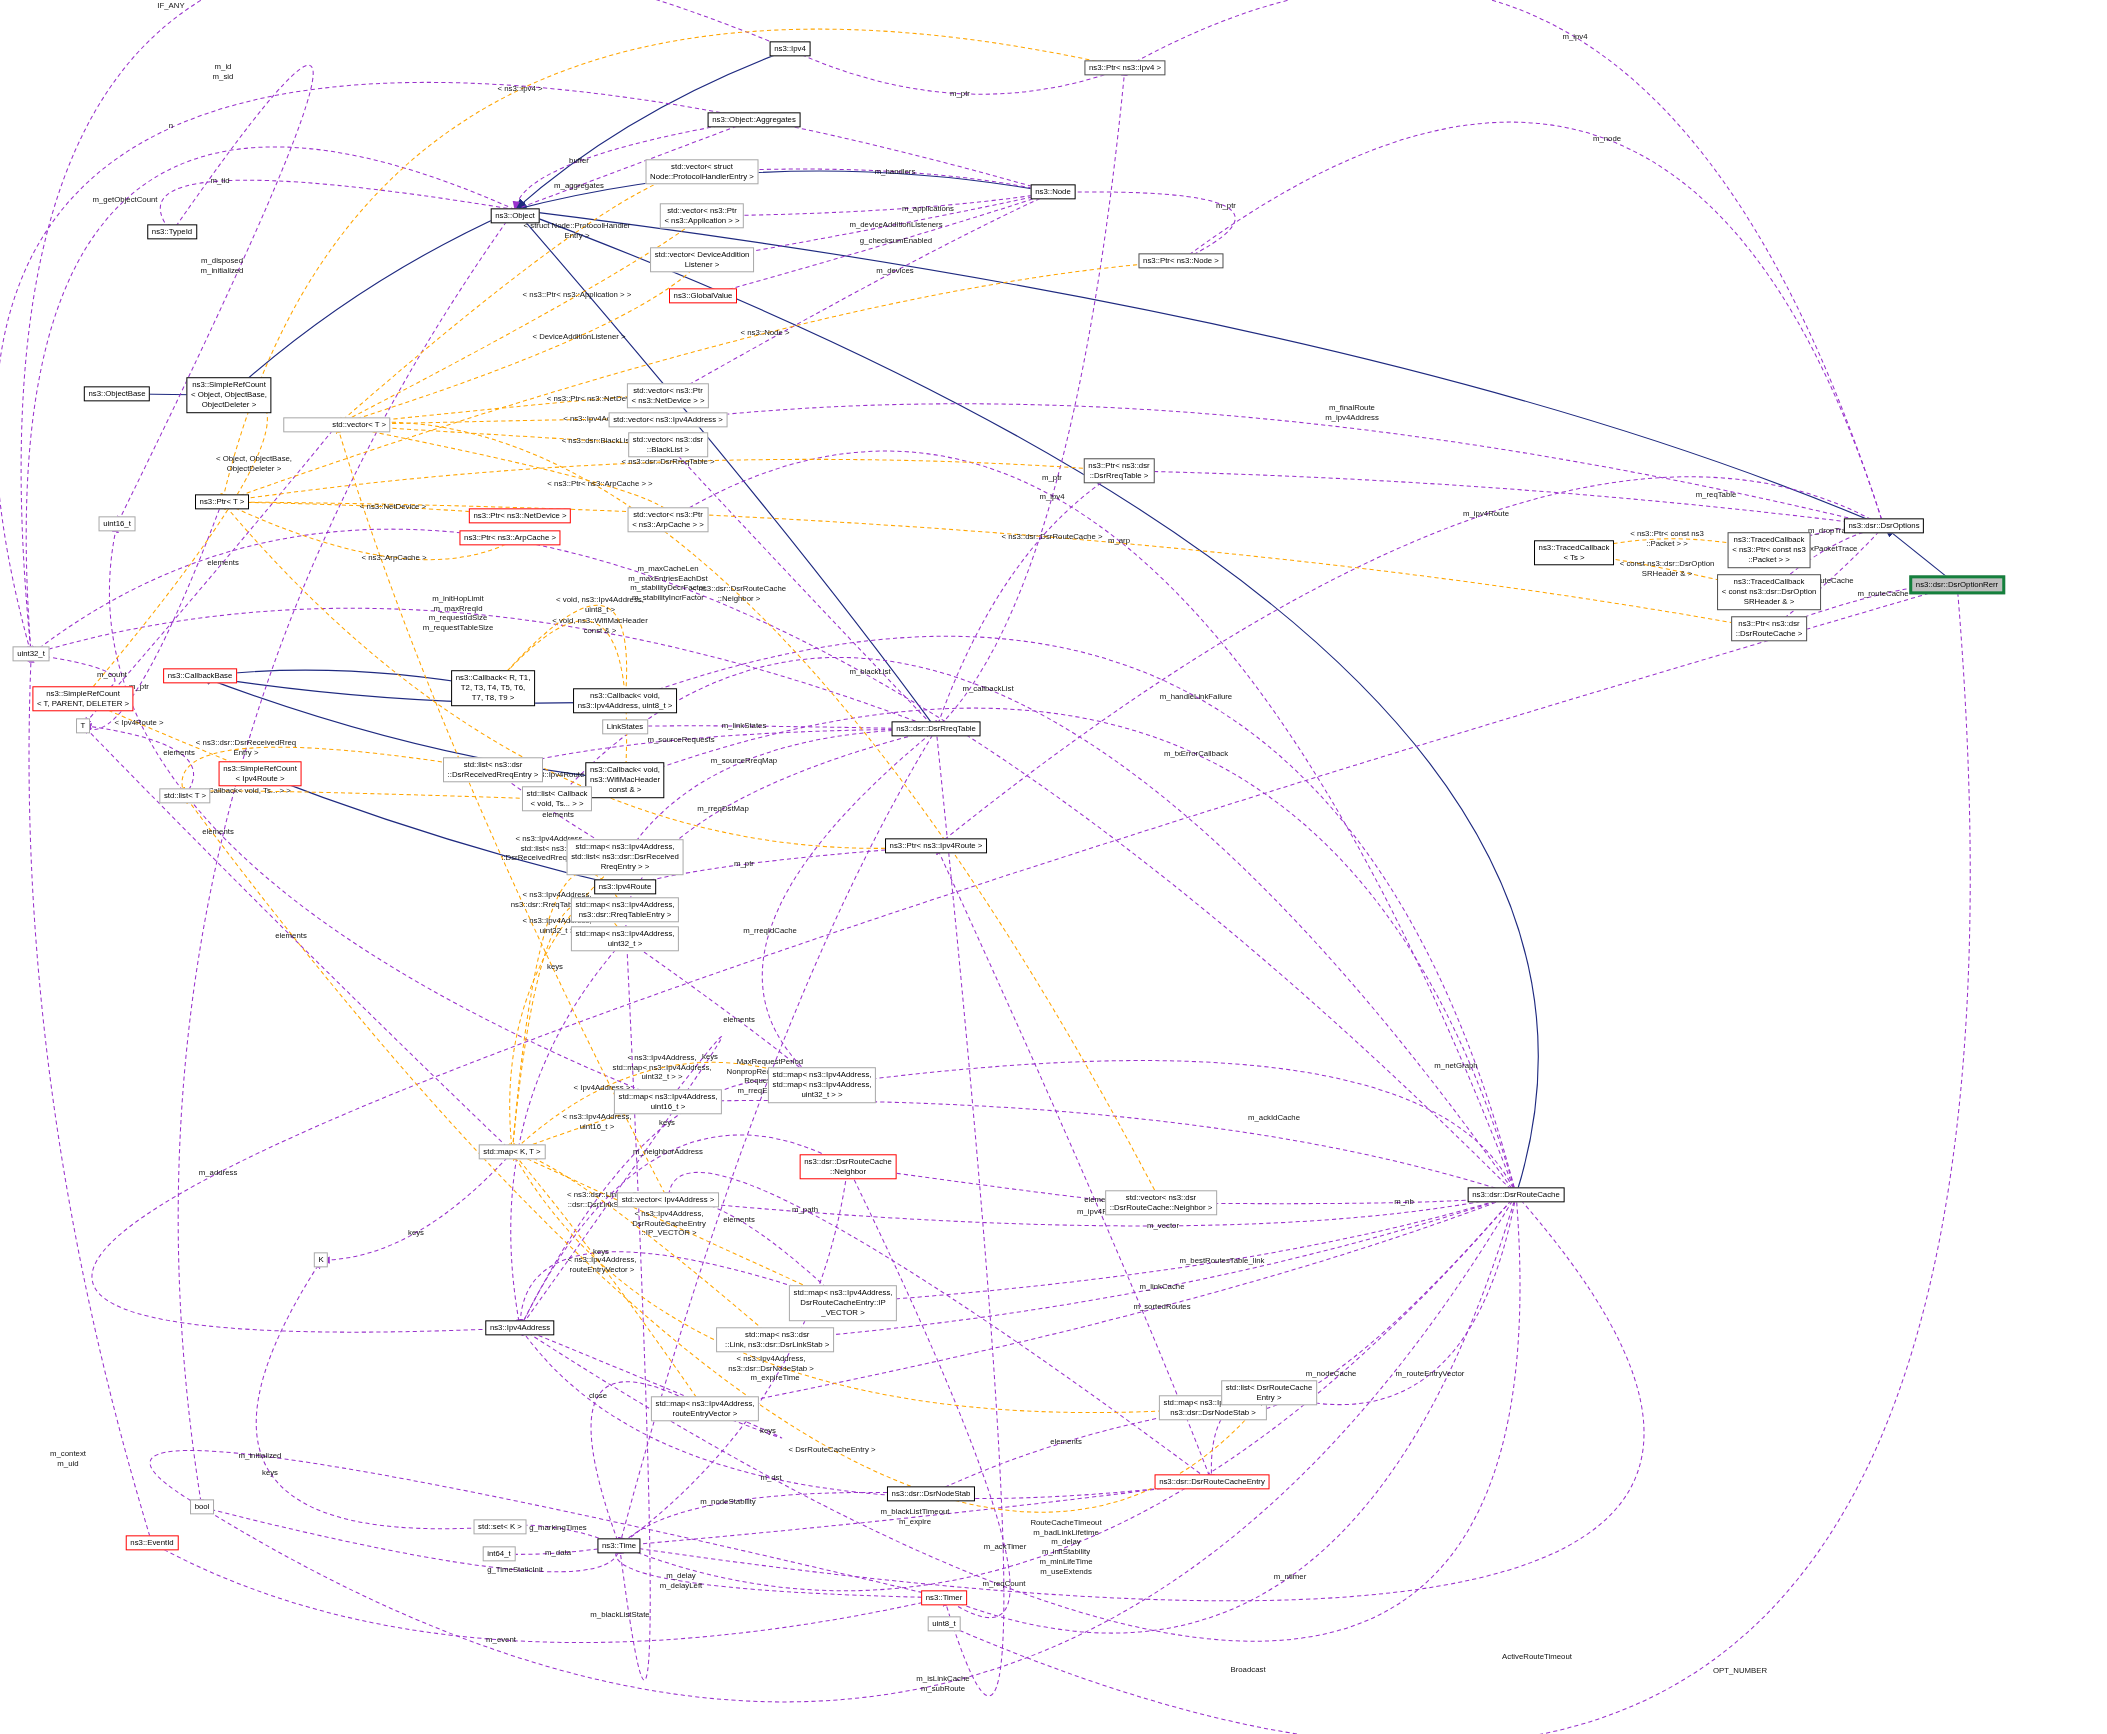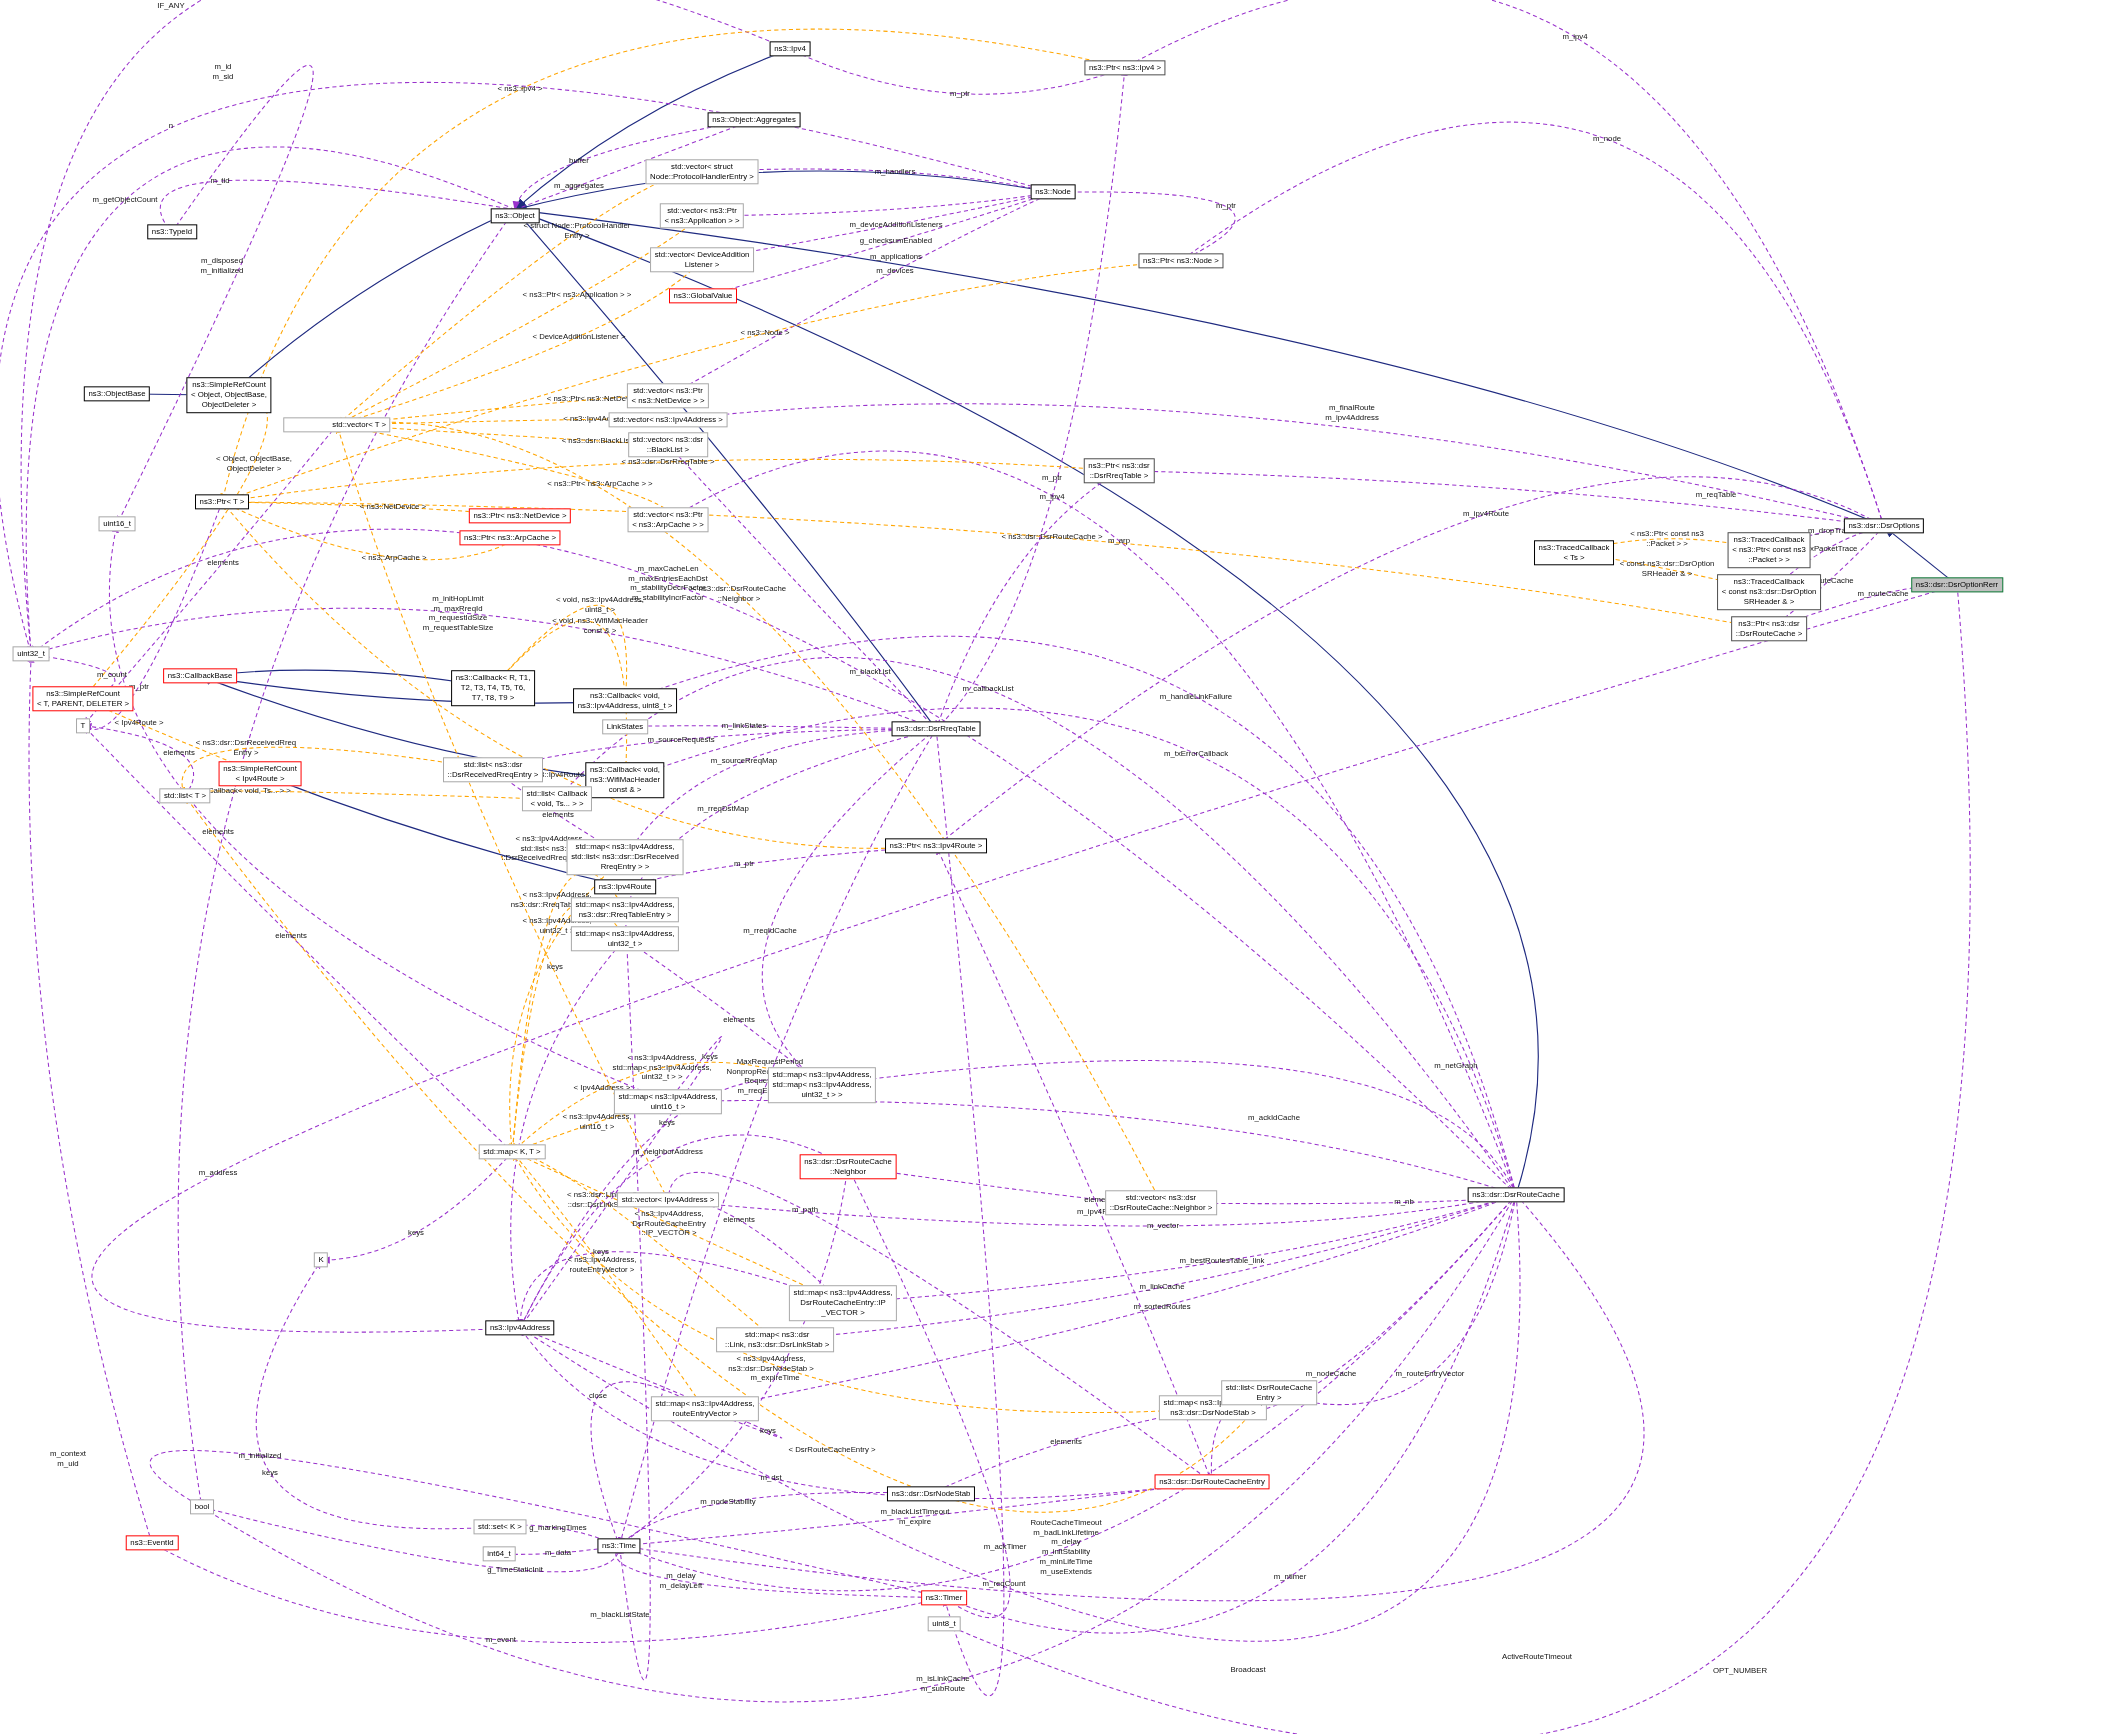--- a/index.html
+++ b/index.html
@@ -9,21 +9,21 @@
   .node{
     position:absolute;transform:translate(-50%,-50%);
     background:#ffffff;color:#000;
     font-size:7.8px;line-height:1.3;text-align:center;
     padding:1.6px 3.6px;white-space:pre-line;cursor:pointer;z-index:3;
   }
   .node.bold{border:1px solid #000000;}
   .node.plain{border:0.5px solid #4d4d4d;}
   .node.tpl{border:0.5px solid #a8a8a8;}
   .node.red{border:1px solid #ff0000;}
-  .node.main{border:1px solid #15803d;background:#bfbfbf;}
+  .node.main{border:3px solid #15803d;background:#bfbfbf;}
   .edge-label{
     position:absolute;transform:translate(-50%,-50%);
     font-size:7.8px;line-height:1.25;color:#111;text-align:center;
     white-space:pre-line;z-index:2;pointer-events:none;
   }
   path.e{fill:none;stroke-width:2;}
   path.e-member{stroke:#9932cc;stroke-dasharray:8 6;}
   path.e-template{stroke:#ffa500;stroke-dasharray:8 6;}
   path.e-inheritance{stroke:#1f2a80;stroke-width:2.2;}
 </style>
@@ -291,21 +291,21 @@
 &lt; const ns3::dsr::DsrOption
 SRHeader &amp; &gt;</div>
     <div class="node plain" style="left: 1769px; top: 629px;">ns3::Ptr&lt; ns3::dsr
 ::DsrRouteCache &gt;</div>
     <div class="edge-label" style="left: 960px; top: 94px;">m_ptr</div>
     <div class="edge-label" style="left: 1575px; top: 37px;">m_ipv4</div>
     <div class="edge-label" style="left: 1052px; top: 497px;">m_ipv4</div>
     <div class="edge-label" style="left: 579px; top: 186px;">m_aggregates</div>
     <div class="edge-label" style="left: 579px; top: 161px;">buffer</div>
     <div class="edge-label" style="left: 895px; top: 172px;">m_handlers</div>
-    <div class="edge-label" style="left: 896px; top: 209px; margin-top: 48px;">m_applications</div>
+    <div class="edge-label" style="left: 928px; top: 209px;">m_applications</div>
     <div class="edge-label" style="left: 896px; top: 225px;">m_deviceAdditionListeners</div>
     <div class="edge-label" style="left: 896px; top: 241px;">g_checksumEnabled</div>
     <div class="edge-label" style="left: 895px; top: 271px;">m_devices</div>
     <div class="edge-label" style="left: 1226px; top: 206px;">m_ptr</div>
     <div class="edge-label" style="left: 1607px; top: 139px;">m_node</div>
     <div class="edge-label" style="left: 220px; top: 181px;">m_tid</div>
     <div class="edge-label" style="left: 223px; top: 72px;">m_id
 m_sid</div>
     <div class="edge-label" style="left: 171px; top: 6.2px;">IF_ANY</div>
     <div class="edge-label" style="left: 171px; top: 126px;">n</div>

